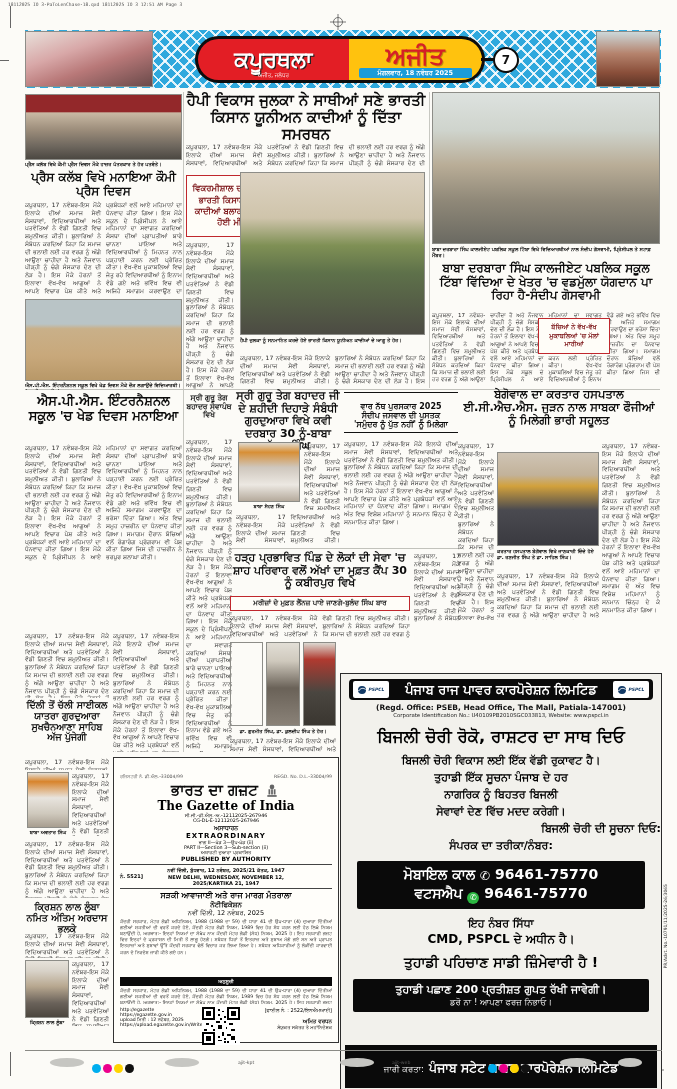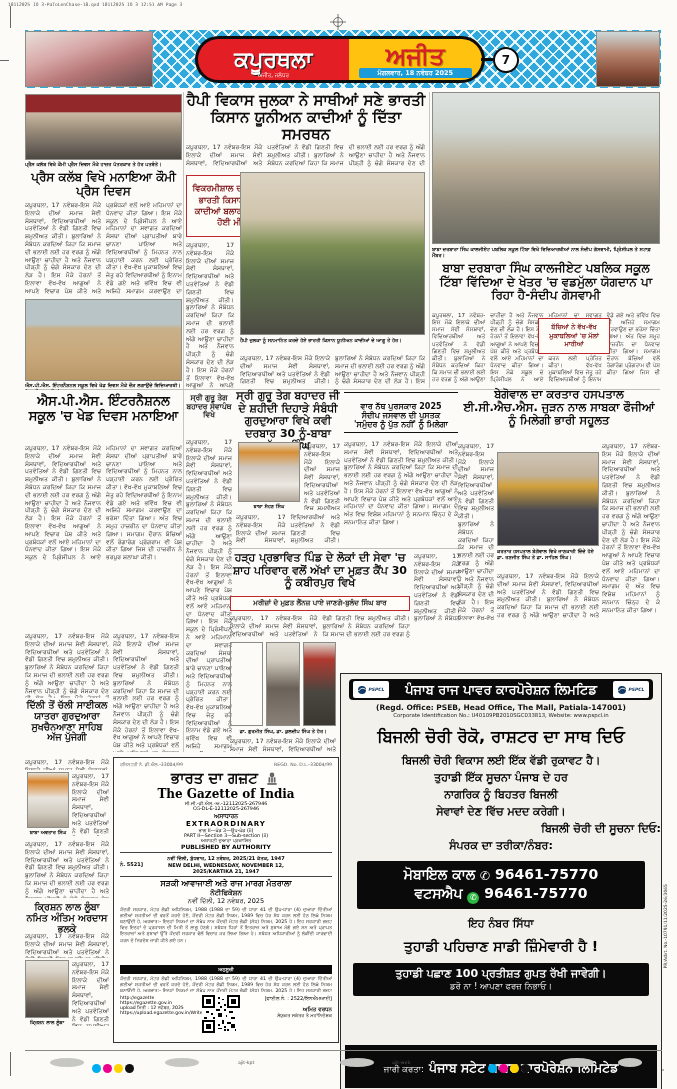--- a/index.html
+++ b/index.html
@@ -41,21 +41,21 @@
            justify-content:space-between;padding:2px 4px;}
   .ad-head-title{color:#fff;font-size:13px;font-weight:800;flex:1;text-align:center;}
   .logo-chip{background:#fff;border-radius:2px;width:36px;height:17px;display:flex;
              align-items:center;justify-content:center;gap:1px;}
   .logo-chip span{font-size:4.5px;font-weight:800;font-style:italic;color:#123a66;}
   .blackbox{background:#0a0a0a;color:#fff;text-align:center;}
   .wa-badge{display:inline-flex;width:12px;height:12px;border-radius:50%;background:#2bb741;
             color:#fff;align-items:center;justify-content:center;font-size:8px;vertical-align:-2px;}
   .ph-glyph{font-size:12px;vertical-align:-1px;}
   
-  .gz{border:1.2px solid #333;background:#fffefa;box-sizing:border-box;padding:4px 6px;}
+  .gz{border:1.2px solid #333;background:#fffefa;box-sizing:border-box;padding:16px 6px;}
   .gz .ctr{text-align:center;}
   .gz-rule{border-top:1px solid #444;margin:2px 0;}
   .serif{font-family:"DejaVu Serif",serif;}
   .oval{background:#c6c6c2;border-radius:50%;}
   .dot{width:9px;height:9px;border-radius:50%;display:inline-block;margin-right:2px;}
 </style>
 </head>
 <body>
 
 <div class="page">
@@ -300,23 +300,24 @@
         <span class="ph-glyph">✆</span>
         <span>96461-75770</span>
       </div>
       <div style="font-size:14px;font-weight:800;margin-top:2px;">
         <span>ਵਟਸਐਪ</span>
         <span class="wa-badge">✆</span>
         <span>96461-75770</span>
       </div>
     </div>
     <div style="text-align:center;font-size:11px;font-weight:800;margin-top:8px;">ਇਹ ਨੰਬਰ ਸਿੱਧਾ</div>
+    <div style="text-align:center;font-size:12px;font-weight:800;margin-top:2px;">CMD, PSPCL ਦੇ ਅਧੀਨ ਹੈ।</div>
     <div style="text-align:center;font-size:14px;font-weight:800;margin-top:8px;">ਤੁਹਾਡੀ ਪਹਿਚਾਣ ਸਾਡੀ ਜ਼ਿੰਮੇਵਾਰੀ ਹੈ !</div>
     <div class="blackbox" style="margin:8px 12px 0 12px;padding:4px 2px;border-radius:2px;">
-      <div style="font-size:11px;font-weight:800;">ਤੁਹਾਡੀ ਪਛਾਣ 100 ਪ੍ਰਤੀਸ਼ਤ ਗੁਪਤ ਰੱਖੀ ਜਾਵੇਗੀ।</div>
+      <div style="font-size:11px;font-weight:800;">ਤੁਹਾਡੀ ਪਛਾਣ 200 ਪ੍ਰਤੀਸ਼ਤ ਗੁਪਤ ਰੱਖੀ ਜਾਵੇਗੀ।</div>
       <div style="font-size:8.5px;margin-top:1px;">ਡਰੋ ਨਾ ! ਆਪਣਾ ਫਰਜ਼ ਨਿਭਾਓ।</div>
     </div>
     <div class="blackbox abs" style="left:4px;right:4px;bottom:4px;padding:12px 0;">
       <span style="font-size:8.5px;">ਜਾਰੀ ਕਰਤਾ:</span>
       <span style="font-size:12.5px;font-weight:800;">ਪੰਜਾਬ ਸਟੇਟ ਪਾਵਰ ਕਾਰਪੋਰੇਸ਼ਨ ਲਿਮਿਟੇਡ</span>
     </div>
     <div class="abs" style="right:-2px;top:210px;font-size:4.5px;color:#333;transform:rotate(-90deg);transform-origin:right top;white-space:nowrap;">PR/Advt. No.-10791/11/2025-26/3065</div>
   </div>
 
   <div class="hrule" style="left:25px;top:1050px;width:637px;background:#8a8a85;"></div>

